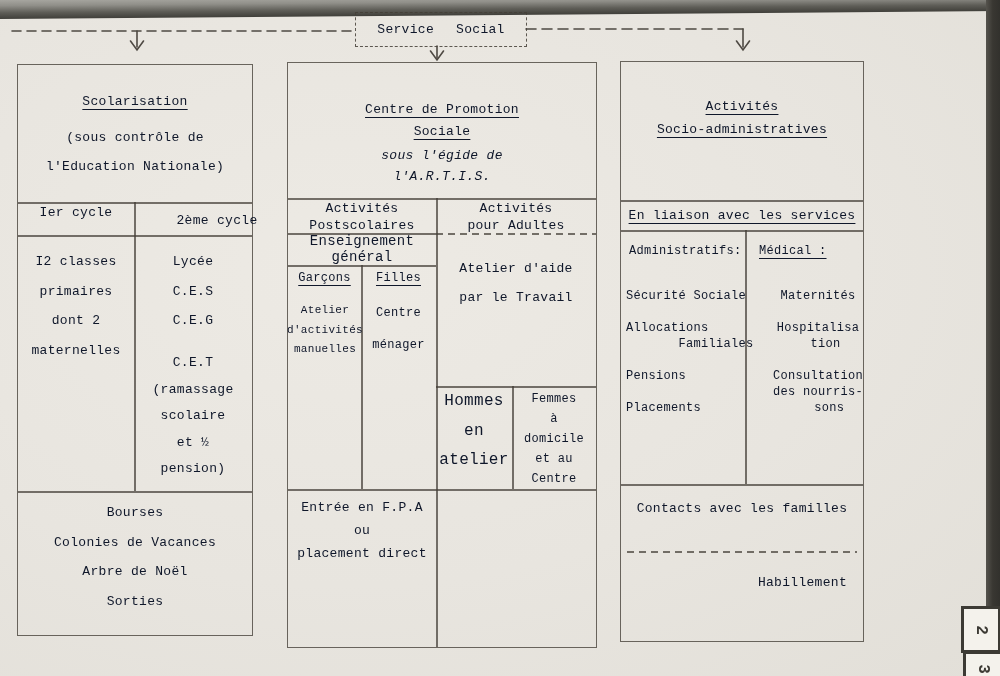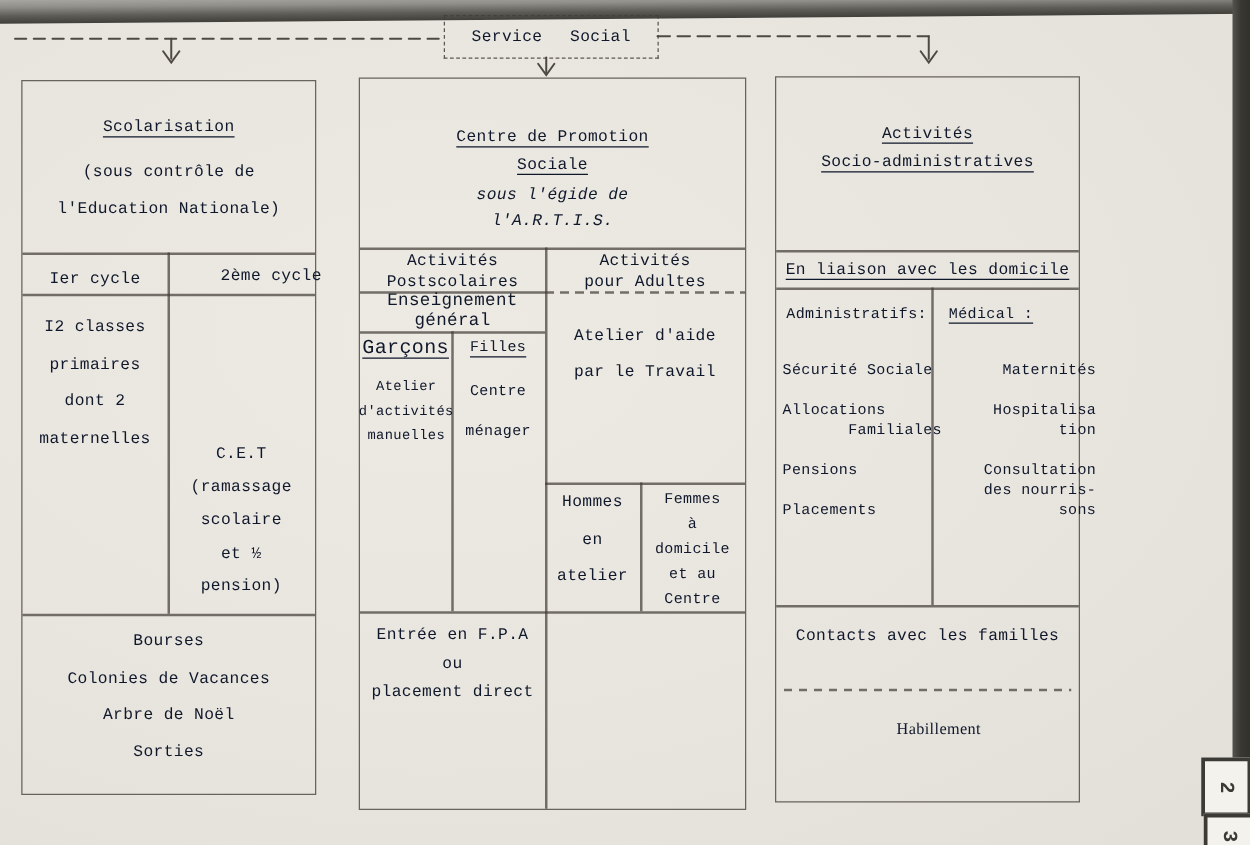--- a/index.html
+++ b/index.html
@@ -69,28 +69,31 @@
 </div>
 
 <div class="col" style="left:17px;top:64px;width:234px;height:570px;">
   <div class="t u" style="left:0;right:0;top:28px;line-height:18px;">Scolarisation</div>
   <div class="t" style="left:0;right:0;top:58px;">(sous contrôle de
 l'Education Nationale)</div>
 
   <div class="hl" style="left:0;right:0;top:137px;"></div>
   <div class="vl" style="left:116px;top:137px;height:289px;"></div>
 
-  <div class="t" style="left:0;width:116px;top:144px;line-height:28px;">Ier cycle</div>
+  <div class="t" style="left:0;width:116px;top:134px;line-height:28px;">Ier cycle</div>
   <div class="t" style="left:116px;width:118px;top:142px;line-height:28px;margin-left:24px;">2ème cycle</div>
   <div class="hl" style="left:0;right:0;top:170px;"></div>
 
   <div class="t" style="left:0;width:116px;top:182px;line-height:29.5px;">I2 classes
 primaires
 dont 2
 maternelles</div>
+  <div class="t" style="left:116px;width:118px;top:182px;line-height:29.5px;">Lycée
+C.E.S
+C.E.G</div>
   <div class="t" style="left:116px;width:118px;top:285px;line-height:26.5px;">C.E.T
 (ramassage
 scolaire
 et ½
 pension)</div>
 
   <div class="hl" style="left:0;right:0;top:426px;"></div>
   <div class="t" style="left:0;right:0;top:433px;line-height:29.5px;">Bourses
 Colonies de Vacances
 Arbre de Noël
@@ -111,79 +114,79 @@
   <div class="t" style="left:148px;width:160px;top:138px;line-height:16.5px;">Activités
 pour Adultes</div>
   <div class="hl" style="left:0;width:148px;top:170px;"></div>
   <div class="hl dash" style="left:148px;right:0;top:170px;"></div>
 
   <div class="t" style="left:0;width:148px;top:171px;line-height:15.5px;font-size:14px;">Enseignement
 général</div>
   <div class="hl" style="left:0;width:148px;top:202px;"></div>
 
   <div class="vl" style="left:73px;top:202px;height:224px;"></div>
-  <div class="t u" style="left:0;width:73px;top:206px;line-height:18px;font-size:16px;">Garçons</div>
+  <div class="t u" style="left:0;width:73px;top:206px;line-height:18px;font-size:12px;">Garçons</div>
   <div class="t u" style="left:73px;width:75px;top:206px;line-height:18px;font-size:12px;">Filles</div>
   <div class="t" style="left:-1px;width:76px;top:238px;line-height:19.5px;font-size:11px;">Atelier
 d'activités
 manuelles</div>
   <div class="t" style="left:73px;width:75px;top:234px;line-height:32px;font-size:12px;">Centre
 ménager</div>
 
   <div class="t" style="left:148px;width:160px;top:191px;line-height:29px;">Atelier d'aide
 par le Travail</div>
   <div class="hl" style="left:148px;right:0;top:323px;"></div>
   <div class="vl" style="left:224px;top:323px;height:103px;"></div>
-  <div class="t" style="left:148px;width:76px;top:324px;line-height:29.5px;font-size:13px;">Hommes
+  <div class="t" style="left:148px;width:76px;top:324px;line-height:29.5px;font-size:16px;">Hommes
 en
 atelier</div>
   <div class="t" style="left:224px;width:84px;top:326px;line-height:20px;font-size:12px;">Femmes
 à
 domicile
 et au
 Centre</div>
 
   <div class="hl" style="left:0;right:0;top:426px;"></div>
   <div class="t" style="left:0;width:148px;top:433px;line-height:23px;">Entrée en F.P.A
 ou
 placement direct</div>
 </div>
 
 <div class="col" style="left:620px;top:61px;width:242px;height:579px;">
   <div class="t u" style="left:0;right:0;top:33px;line-height:23px;">Activités
 Socio-administratives</div>
 
   <div class="hl" style="left:0;right:0;top:138px;"></div>
-  <div class="t u" style="left:0;right:0;top:144px;line-height:19px;">En liaison avec les domicile</div>
+  <div class="t u" style="left:0;right:0;top:144px;line-height:19px;">En liaison avec les services</div>
   <div class="hl" style="left:0;right:0;top:168px;"></div>
 
   <div class="vl" style="left:124px;top:168px;height:254px;"></div>
   <div class="t" style="left:0;width:124px;top:180px;line-height:18px;font-size:12px;text-align:left;padding-left:8px;">Administratifs:</div>
   <div class="t u" style="left:124px;width:118px;top:180px;line-height:18px;font-size:12px;text-align:left;padding-left:14px;">Médical :</div>
   <div class="t" style="left:0;width:124px;top:226px;line-height:16px;font-size:12px;text-align:left;padding-left:5px;">Sécurité Sociale
 
 Allocations
 &nbsp;&nbsp;&nbsp;&nbsp;&nbsp;&nbsp;&nbsp;Familiales
 
 Pensions
 
 Placements</div>
-  <div class="t" style="left:124px;width:118px;top:226px;line-height:16px;font-size:12px;text-align:right;padding-left:14px;">Maternités
+  <div class="t" style="left:124px;width:118px;top:226px;line-height:16px;font-size:12px;text-align:center;padding-left:14px;">Maternités
 
 Hospitalisa
 &nbsp;&nbsp;tion
 
 Consultation
 des nourris-
 &nbsp;&nbsp;&nbsp;sons</div>
 
   <div class="hl" style="left:0;right:0;top:422px;"></div>
   <div class="t" style="left:0;right:0;top:438px;line-height:18px;">Contacts avec les familles</div>
   <div class="hl dash" style="left:6px;right:6px;top:489px;"></div>
-  <div class="t" style="left:0;right:16px;top:512px;line-height:18px;text-align:center;padding-left:34px;font-family:Liberation Serif, serif;">Habillement</div>
+  <div class="t" style="left:0;right:16px;top:512px;line-height:18px;text-align:right;padding-left:34px;">Habillement</div>
 </div>
 
 <div class="tab" style="left:961px;top:606px;width:34px;height:41px;">
   <span>2</span>
 </div>
 <div class="tab" style="left:963px;top:651px;width:34px;height:30px;">
   <span>3</span>
 </div>
 
 </body></html>

